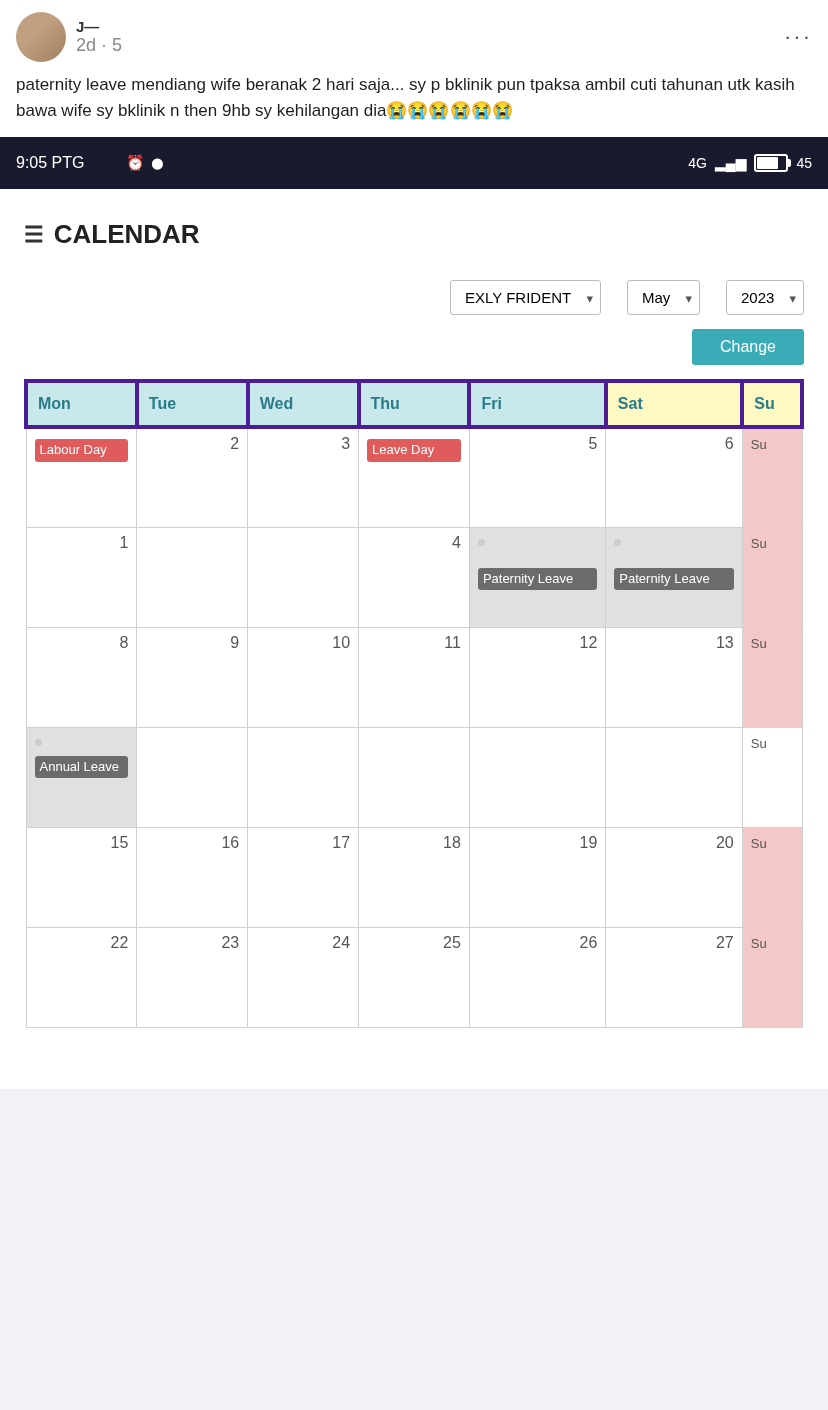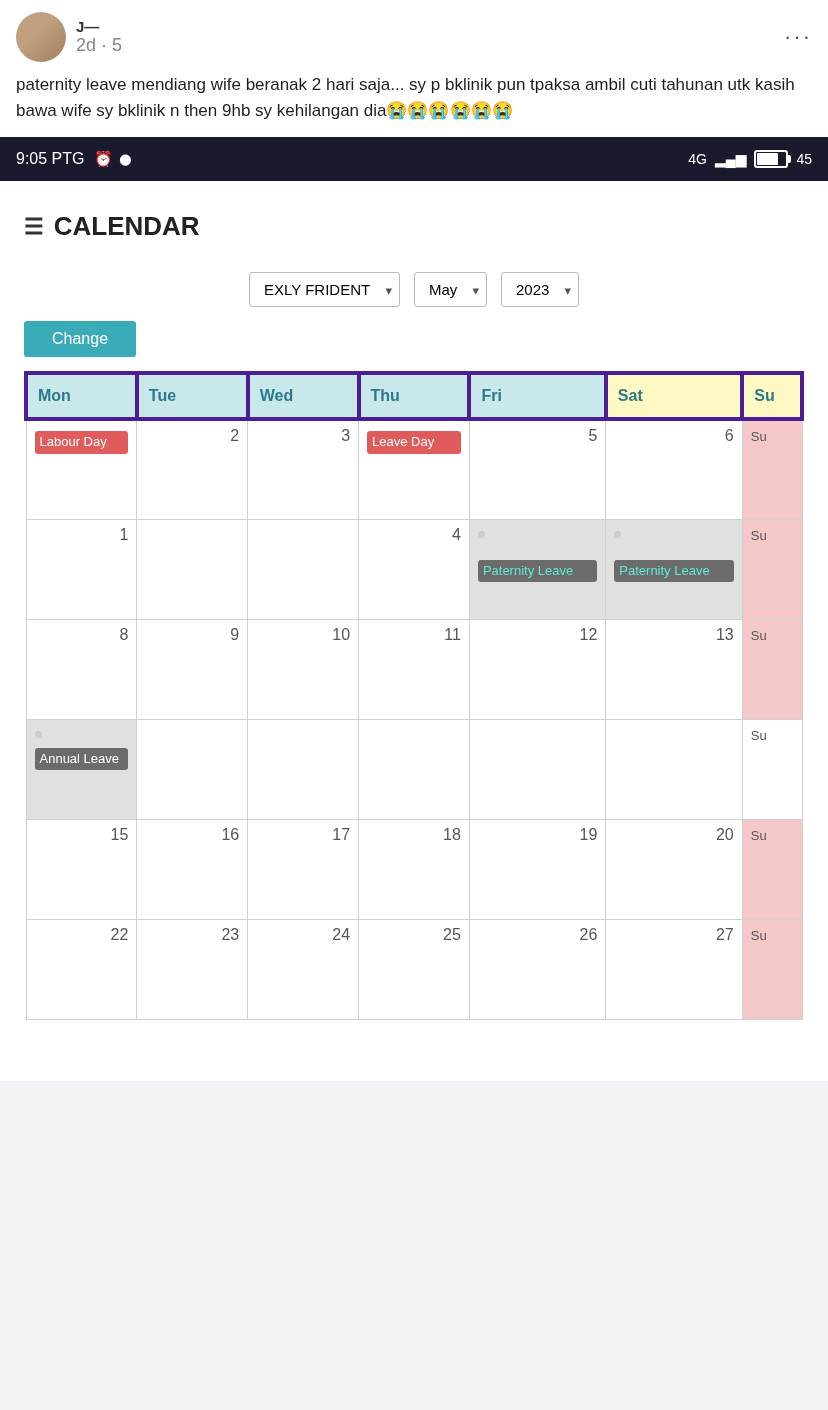--- a/index.html
+++ b/index.html
@@ -61,21 +61,22 @@
     }
 
     
     .status-bar {
       background: #1a1a2e;
       color: #fff;
       display: flex;
       align-items: center;
       padding: 6px 16px;
       font-size: 15px;
-      height: 44px;
+      height: 52px;
+      gap: 32px;
     }
     .status-time {
       font-weight: 500;
       font-size: 16px;
     }
     .status-icons {
       display: flex;
       align-items: center;
       gap: 6px;
       margin-left: 10px;
@@ -134,22 +135,22 @@
     }
     .calendar-title-icon {
       font-size: 22px;
       color: #333;
     }
 
     
     .filter-row {
       display: flex;
       align-items: center;
-      justify-content: center;
-      gap: 14px;
+      justify-content: flex-end;
+      gap: 26px;
       margin-bottom: 14px;
       flex-wrap: wrap;
     }
     .filter-select {
       border: 1px solid #bbb;
       border-radius: 3px;
       padding: 8px 14px;
       font-size: 15px;
       background: #fff;
       cursor: pointer;
@@ -235,21 +236,21 @@
       font-size: 13px;
       font-weight: 500;
       line-height: 1.3;
     }
     .event-holiday {
       background: #e05c5c;
       color: #fff;
     }
     .event-paternity {
       background: #6b6b6b;
-      color: #5eead4;
+      color: #ffffff;
       margin-top: 16px;
     }
     .event-annual {
       background: #6b6b6b;
       color: #fff;
     }
     .dot {
       width: 7px;
       height: 7px;
       border-radius: 50%;
@@ -313,21 +314,21 @@
       <select class="filter-select">
         <option value="May">May</option>
       </select>
     </div>
     <div class="select-wrapper">
       <select class="filter-select">
         <option value="2023">2023</option>
       </select>
     </div>
   </div>
-  <div style="display:flex;justify-content:flex-start;margin-bottom:14px;">
+  <div style="display:flex;justify-content:flex-end;margin-bottom:14px;">
     <button class="change-btn">Change</button>
   </div>
 
   <table class="calendar-table">
     <colgroup>
       <col style="width:13%">
       <col style="width:13%">
       <col style="width:13%">
       <col style="width:13%">
       <col style="width:16%">

